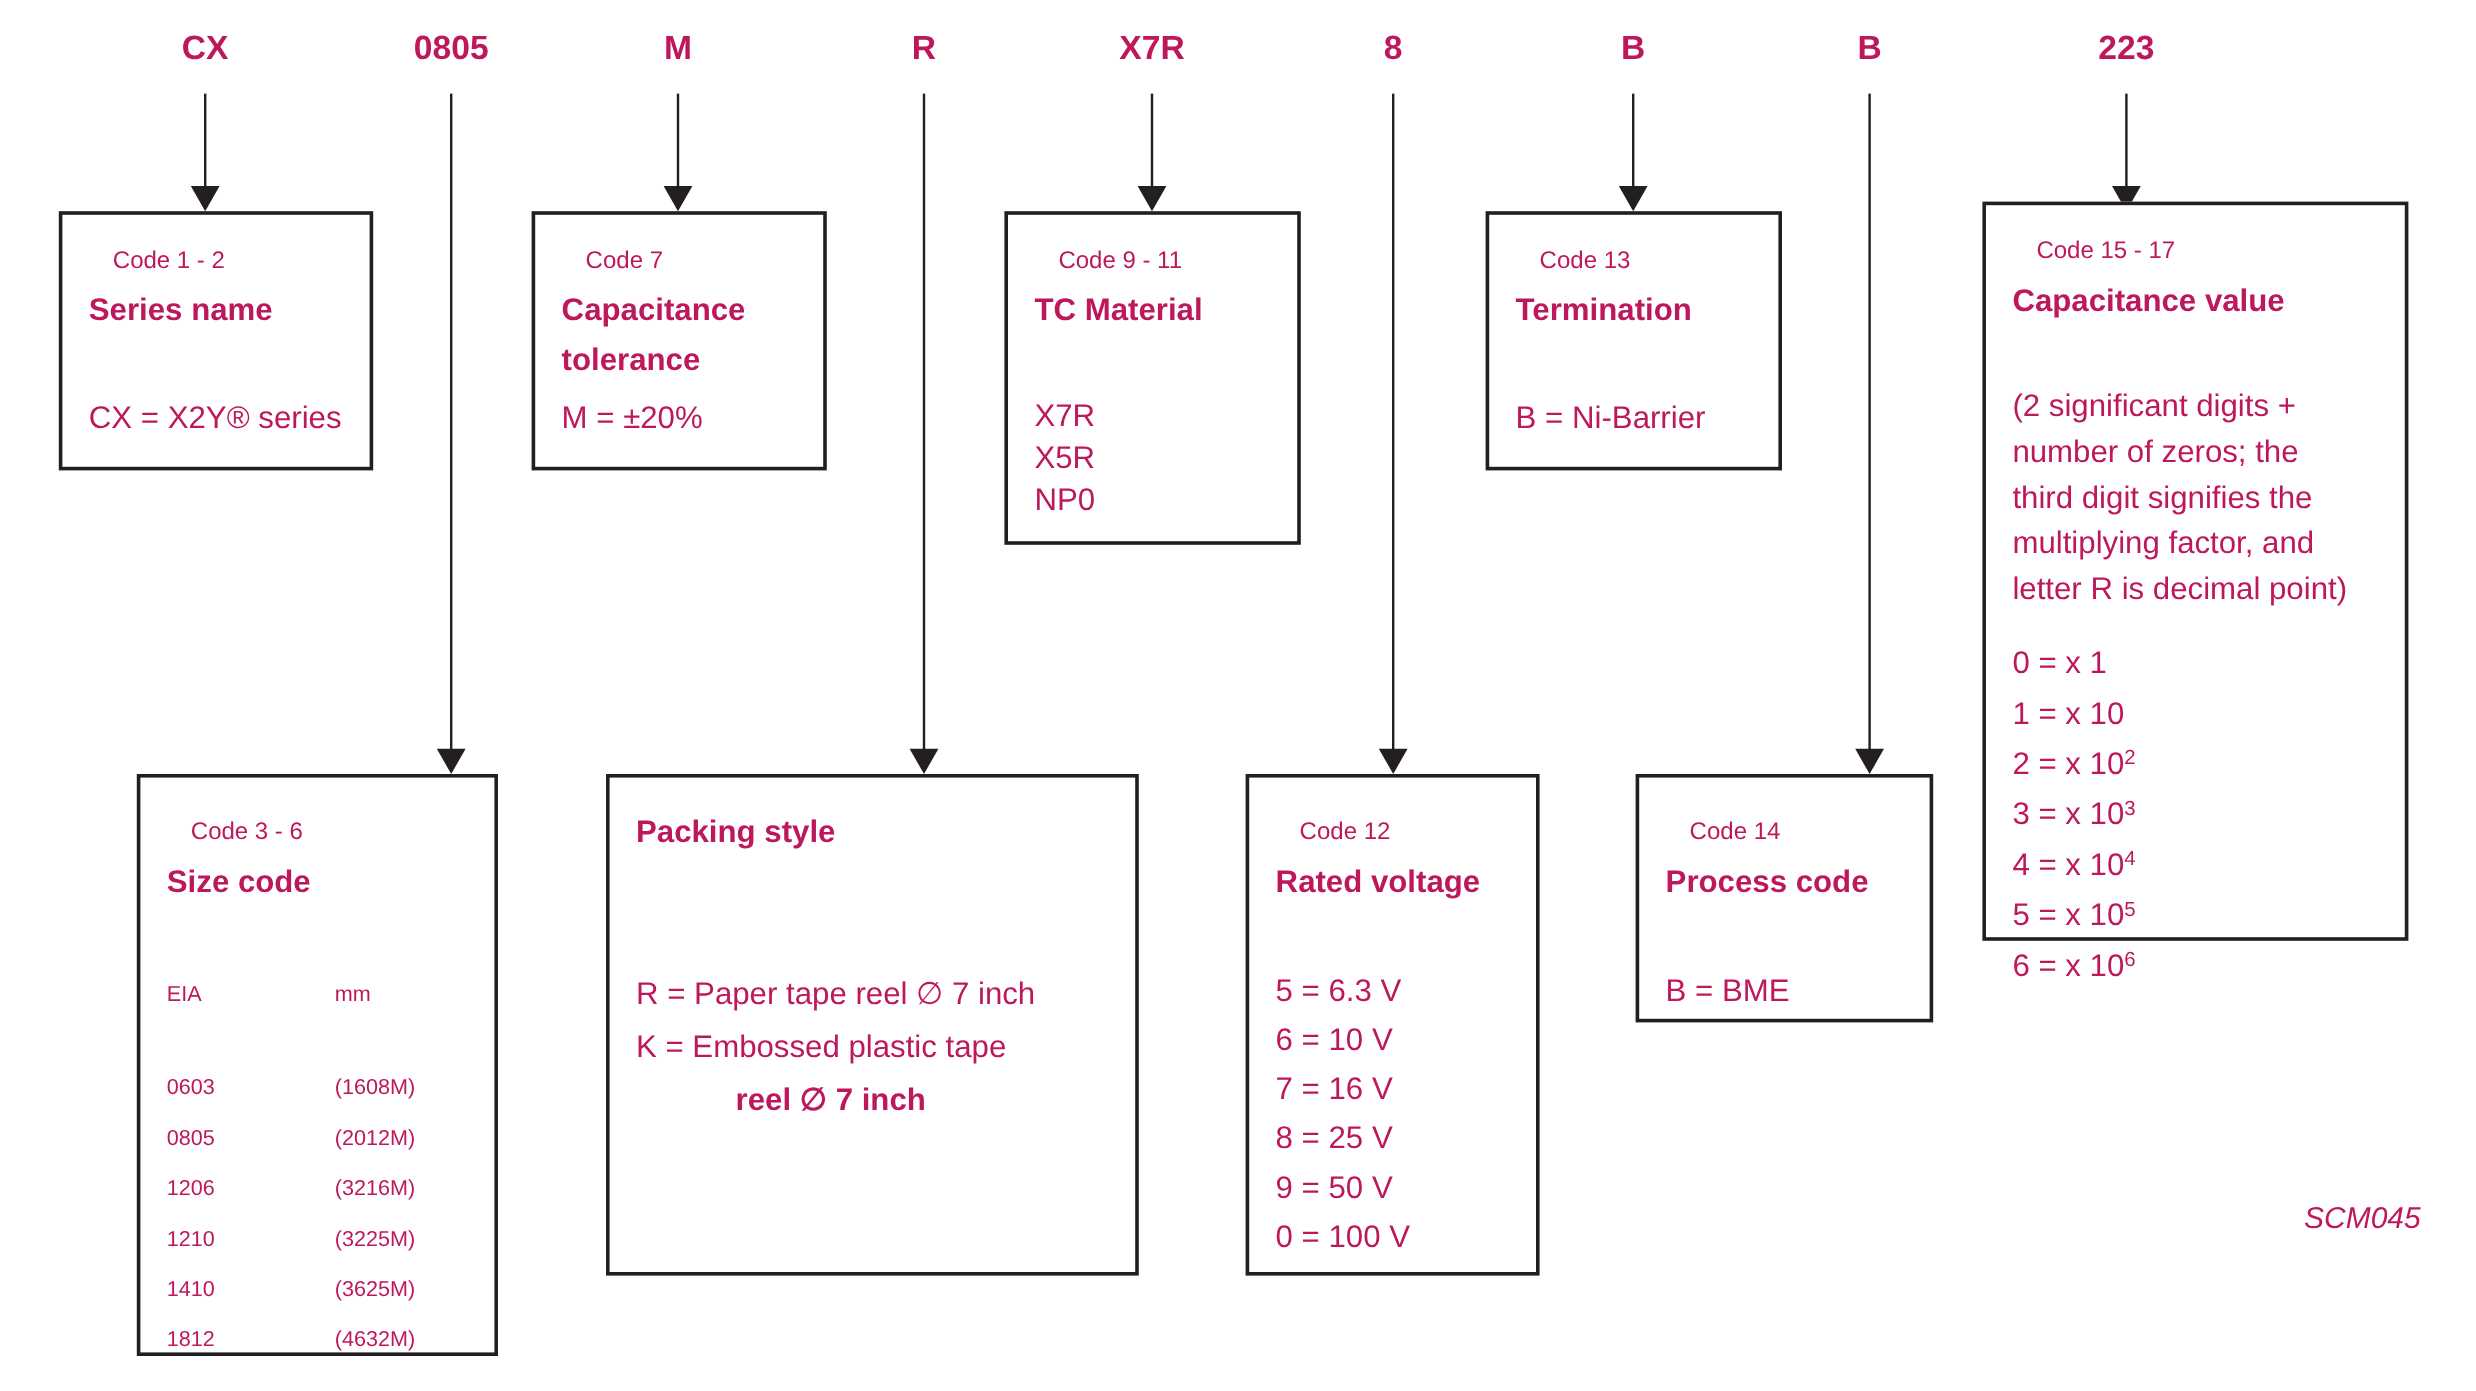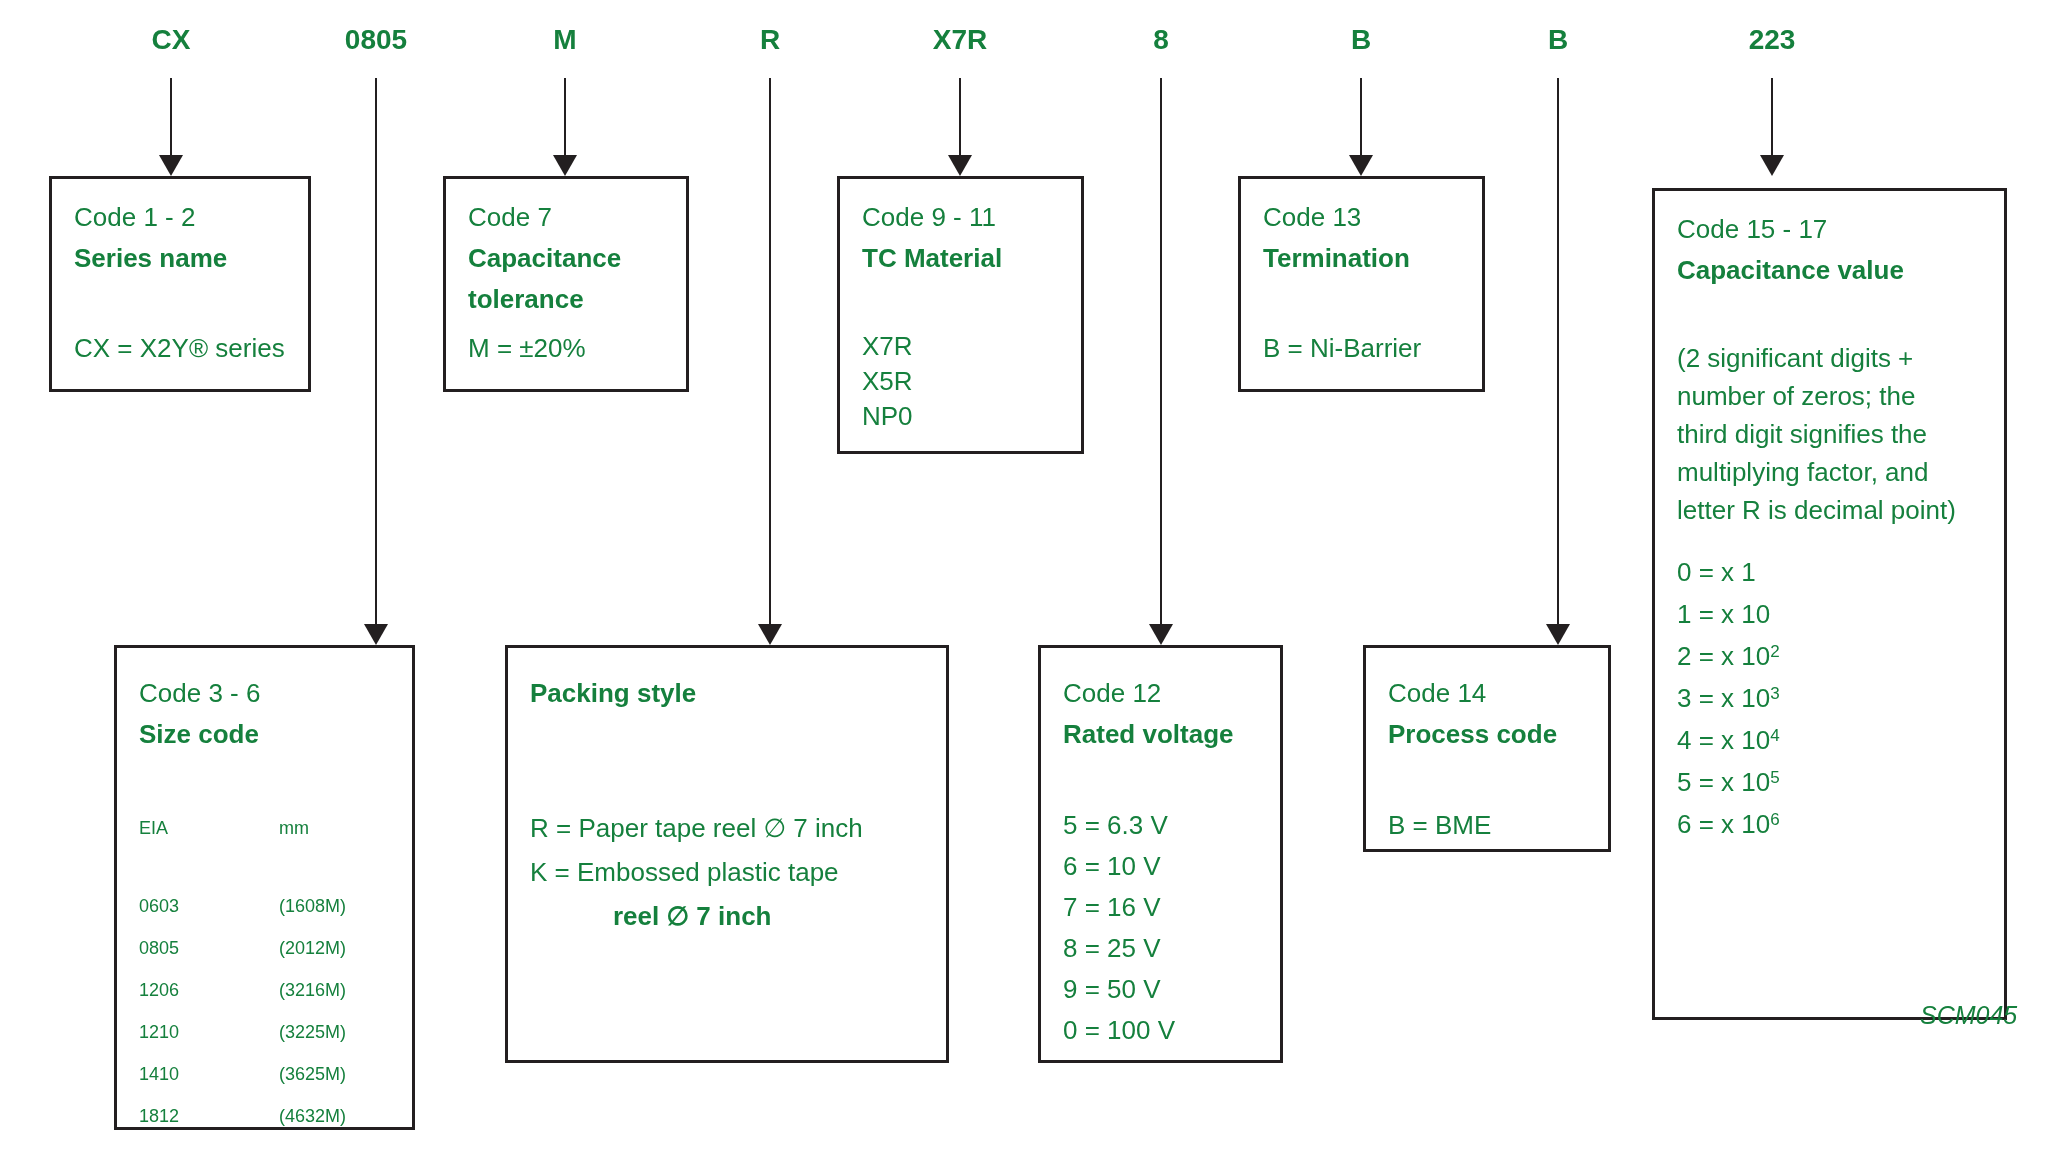--- a/index.html
+++ b/index.html
@@ -1,33 +1,33 @@
 <!DOCTYPE html>
 <html><head>
 <meta charset="utf-8">
 <style>
   html,body{margin:0;padding:0;background:#ffffff;}
   .canvas{
     position:relative;width:2063px;height:1159px;background:#ffffff;
-    font-family:"Liberation Sans",sans-serif;color:#15803d;overflow:hidden;
+    font-family:"Liberation Sans",sans-serif;color:#be185d;overflow:hidden;
   }
   .plabel{
     position:absolute;top:24px;transform:translateX(-50%);
     font-size:28px;font-weight:bold;line-height:32px;white-space:nowrap;
   }
   .vline{position:absolute;width:2px;background:#231f20;}
   .ahead{
     position:absolute;width:0;height:0;
     border-left:12px solid transparent;border-right:12px solid transparent;
     border-top:21px solid #231f20;
   }
   .box{position:absolute;border:3px solid #231f20;background:#ffffff;box-sizing:border-box;}
   .head{position:absolute;left:22px;right:10px;top:18px;}
   .box.lower .head{top:25px;}
-  .code{font-size:26px;line-height:41px;white-space:nowrap;}
+  .code{font-size:20px;line-height:41px;white-space:nowrap;margin-left:20px;}
   .title{font-size:26px;line-height:41px;font-weight:bold;}
   .content{position:absolute;left:22px;right:8px;}
   .line{font-size:26px;line-height:41px;white-space:nowrap;}
   .lh35 .line{line-height:35px;}
   .lh38 .line{line-height:38px;}
   .lh42 .line{line-height:42px;}
   .lh44 .line{line-height:44px;}
   .indent{margin-left:83px;font-weight:bold;}
   .line sup{font-size:17px;position:relative;top:2px;vertical-align:super;line-height:0;}
   .trow{display:flex;font-size:18px;line-height:42px;white-space:nowrap;}
@@ -114,21 +114,21 @@
   <div class="box" style="left:1238px;top:176px;width:247px;height:216px">
     <div class="head">
       <div class="code">Code 13</div>
       <div class="title">Termination</div>
     </div>
     <div class="content" style="top:149px">
       <div class="line">B = Ni-Barrier</div>
     </div>
   </div>
 
-  <div class="box" style="left:1652px;top:188px;width:355px;height:832px">
+  <div class="box" style="left:1652px;top:168px;width:355px;height:616px">
     <div class="head">
       <div class="code">Code 15 - 17</div>
       <div class="title">Capacitance value</div>
     </div>
     <div class="content lh38" style="top:148px">
       <div class="line">(2 significant digits +</div>
       <div class="line">number of zeros; the</div>
       <div class="line">third digit signifies the</div>
       <div class="line">multiplying factor, and</div>
       <div class="line">letter R is decimal point)</div>

